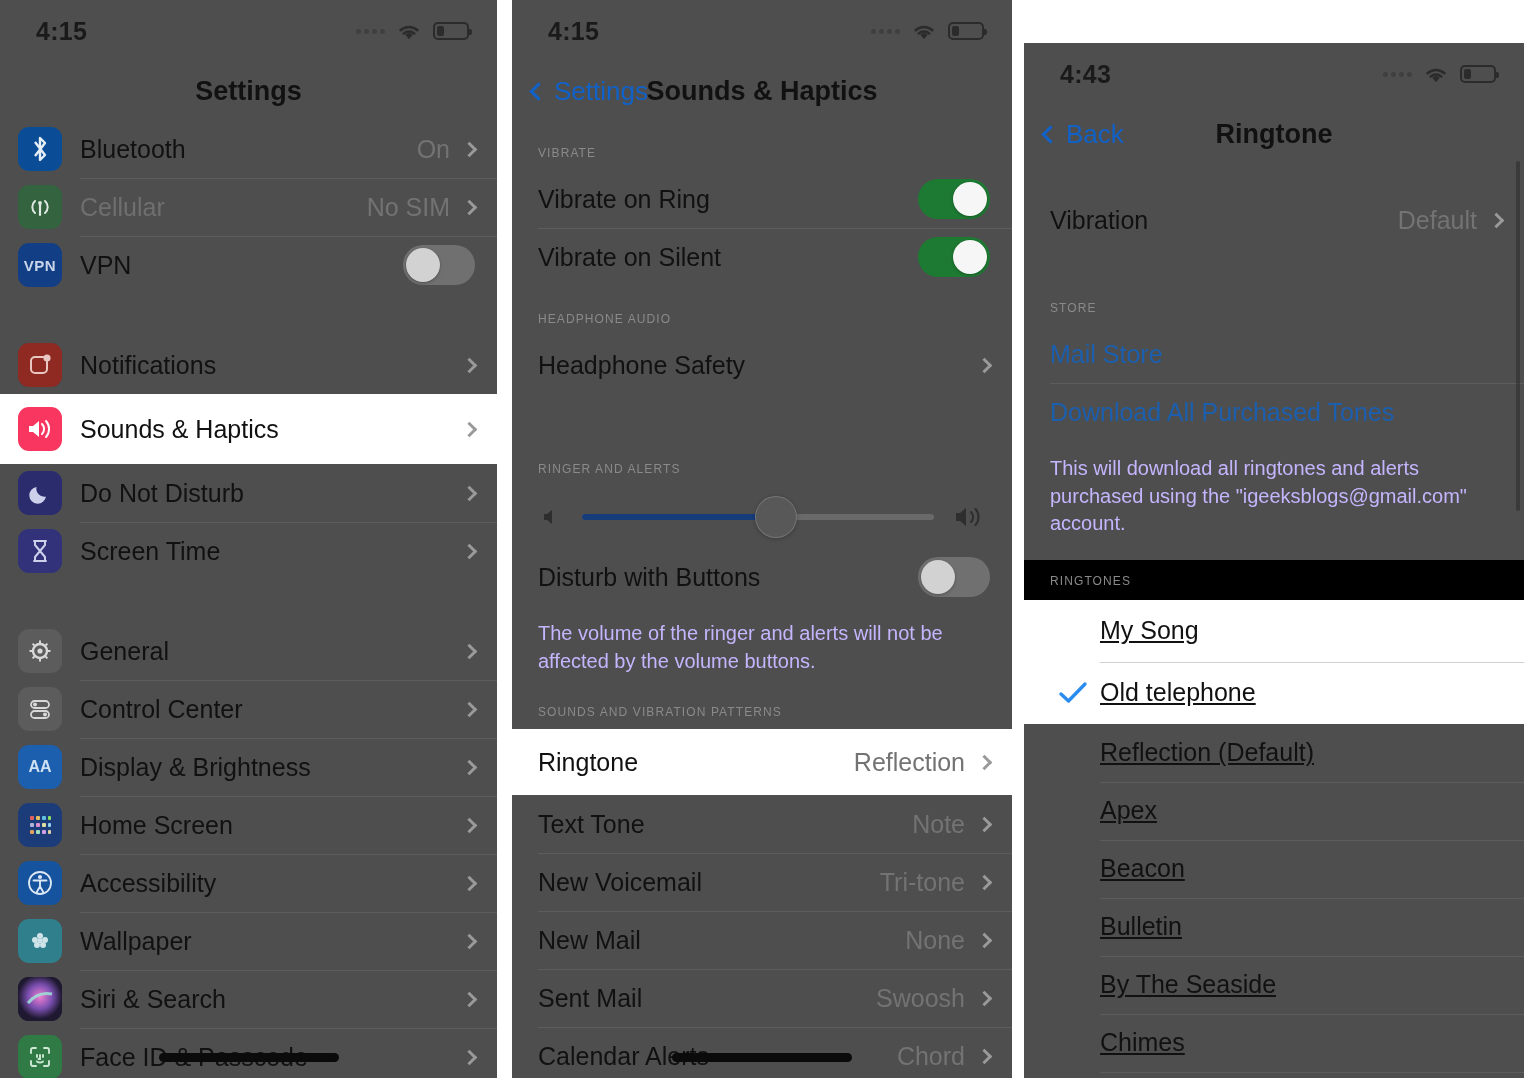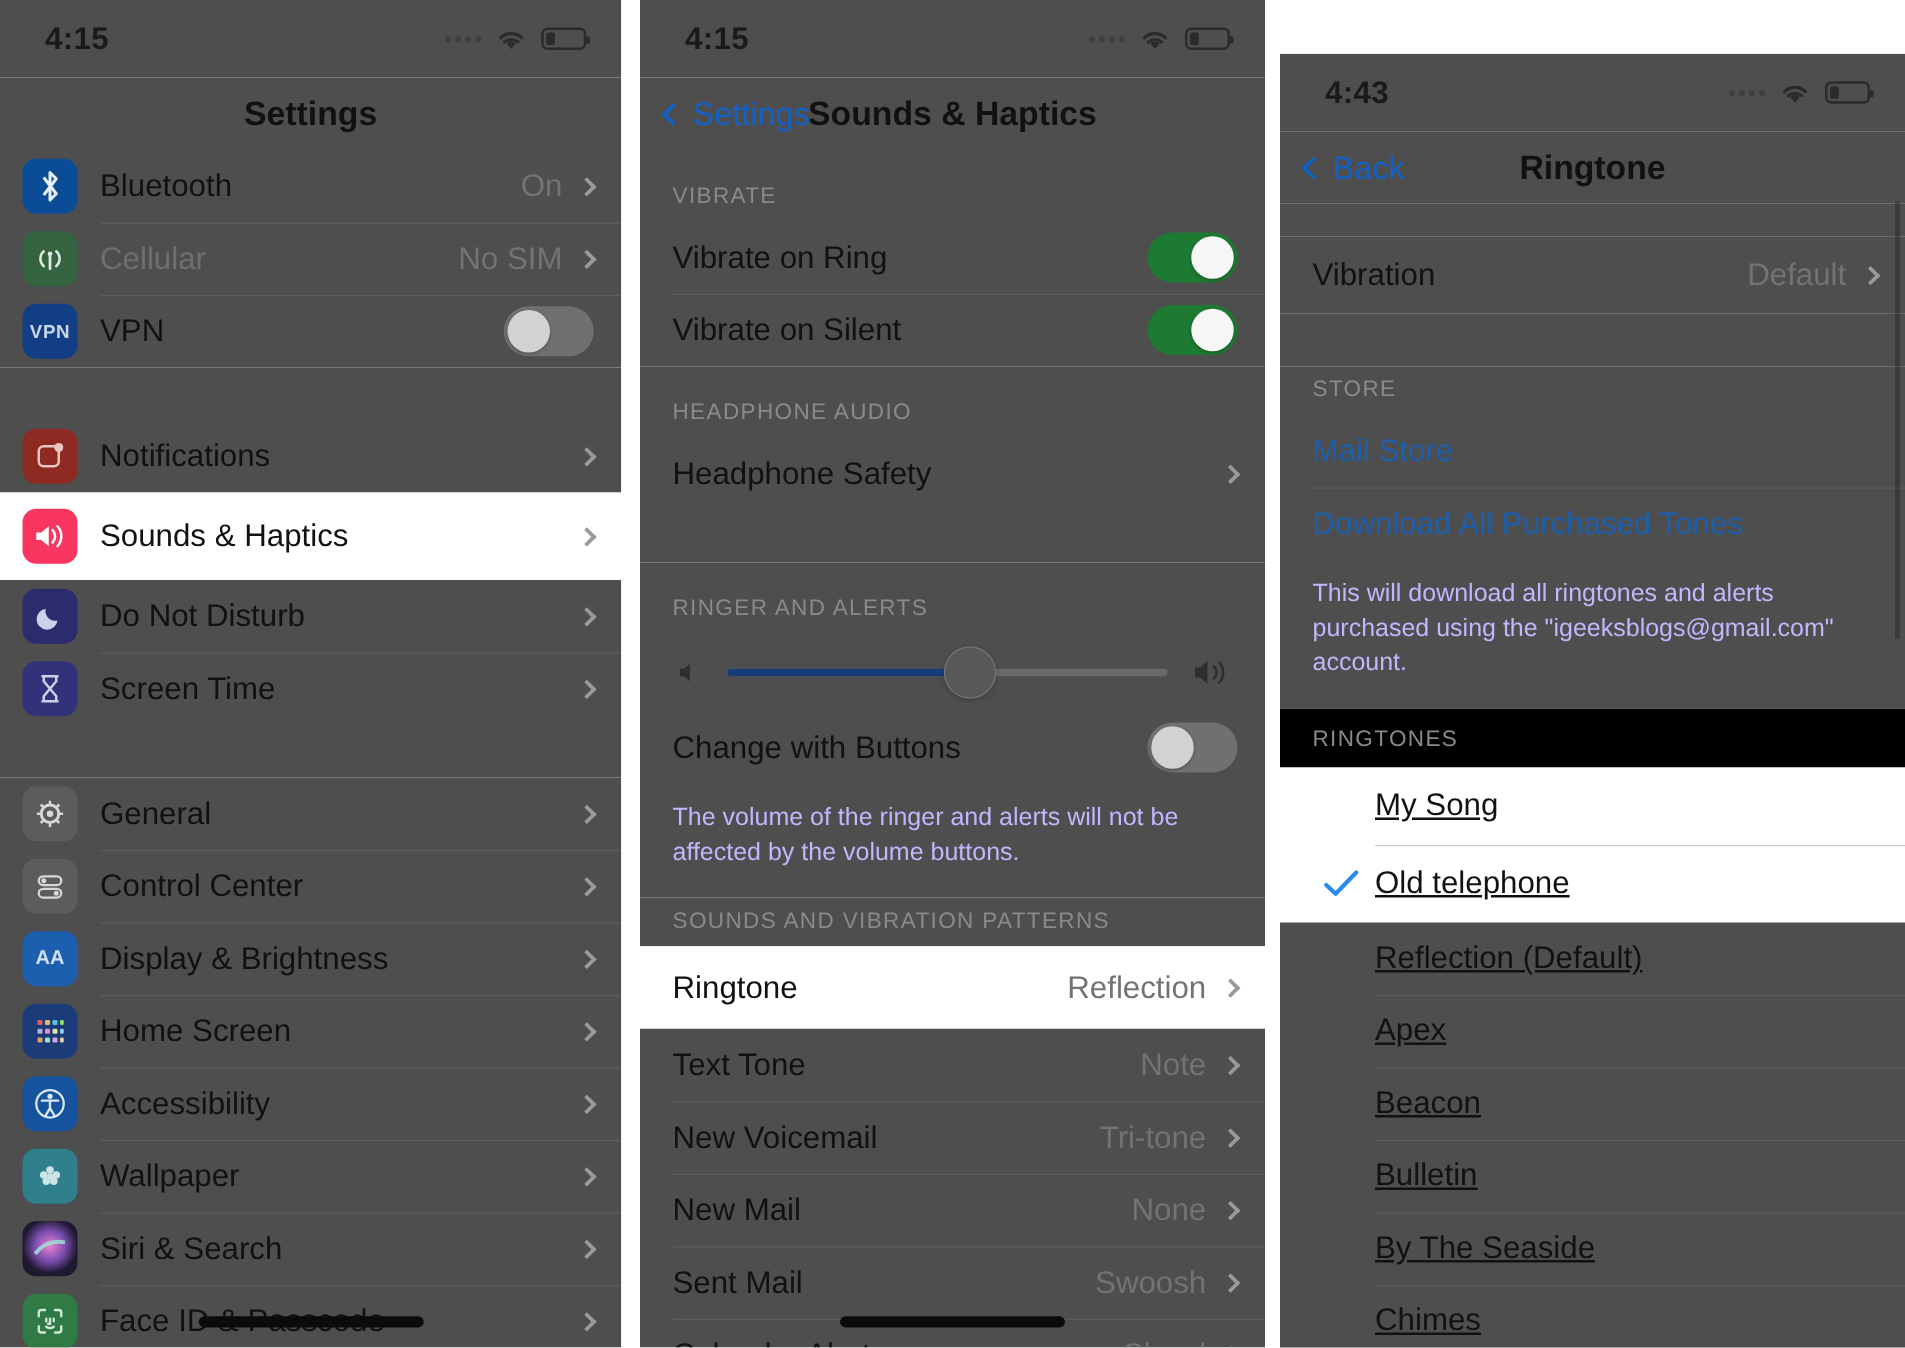--- a/index.html
+++ b/index.html
@@ -94,21 +94,21 @@
     width: 13px; height: 13px;
     border-left: 3.5px solid #1062c9;
     border-bottom: 3.5px solid #1062c9;
     transform: rotate(45deg);
     margin-right: 3px;
   }
 
   
   .sect-gap { height: 42px; }
   .sect-head {
-    font-size: 18px;
+    font-size: 12px;
     letter-spacing: 1.1px;
     color: #8a8a8a;
     padding: 26px 0 10px 26px;
     text-transform: uppercase;
   }
   .row {
     display: flex;
     align-items: center;
     min-height: 58px;
     padding: 0 22px 0 26px;
@@ -530,21 +530,21 @@
         <span class="slider-track">
           <span class="slider-fill" style="width:55%"></span>
           <span class="slider-knob" style="left:55%"></span>
         </span>
         <svg class="spk-big" width="34" height="28" viewBox="0 0 34 28">
           <path d="M4 10 h4 l6-5 v18 l-6-5 H4 Z" fill="#2e2e2e"></path>
           <path d="M19 9 a7 7 0 0 1 0 10 M23.5 6 a12 12 0 0 1 0 16" stroke="#2e2e2e" stroke-width="2" fill="none" stroke-linecap="round"></path>
         </svg>
       </div>
       <div class="row">
-        <span class="row-label">Change with Buttons</span>
+        <span class="row-label">Disturb with Buttons</span>
         <span class="toggle off">
             <span class="knob"></span>
           </span>
       </div>
       <div class="footnote">The volume of the ringer and alerts will not be affected by the volume buttons.</div>
     </div>
 
     <div class="dim">
       <div class="sect-head" style="padding-top:8px">SOUNDS AND VIBRATION PATTERNS</div>
     </div>

